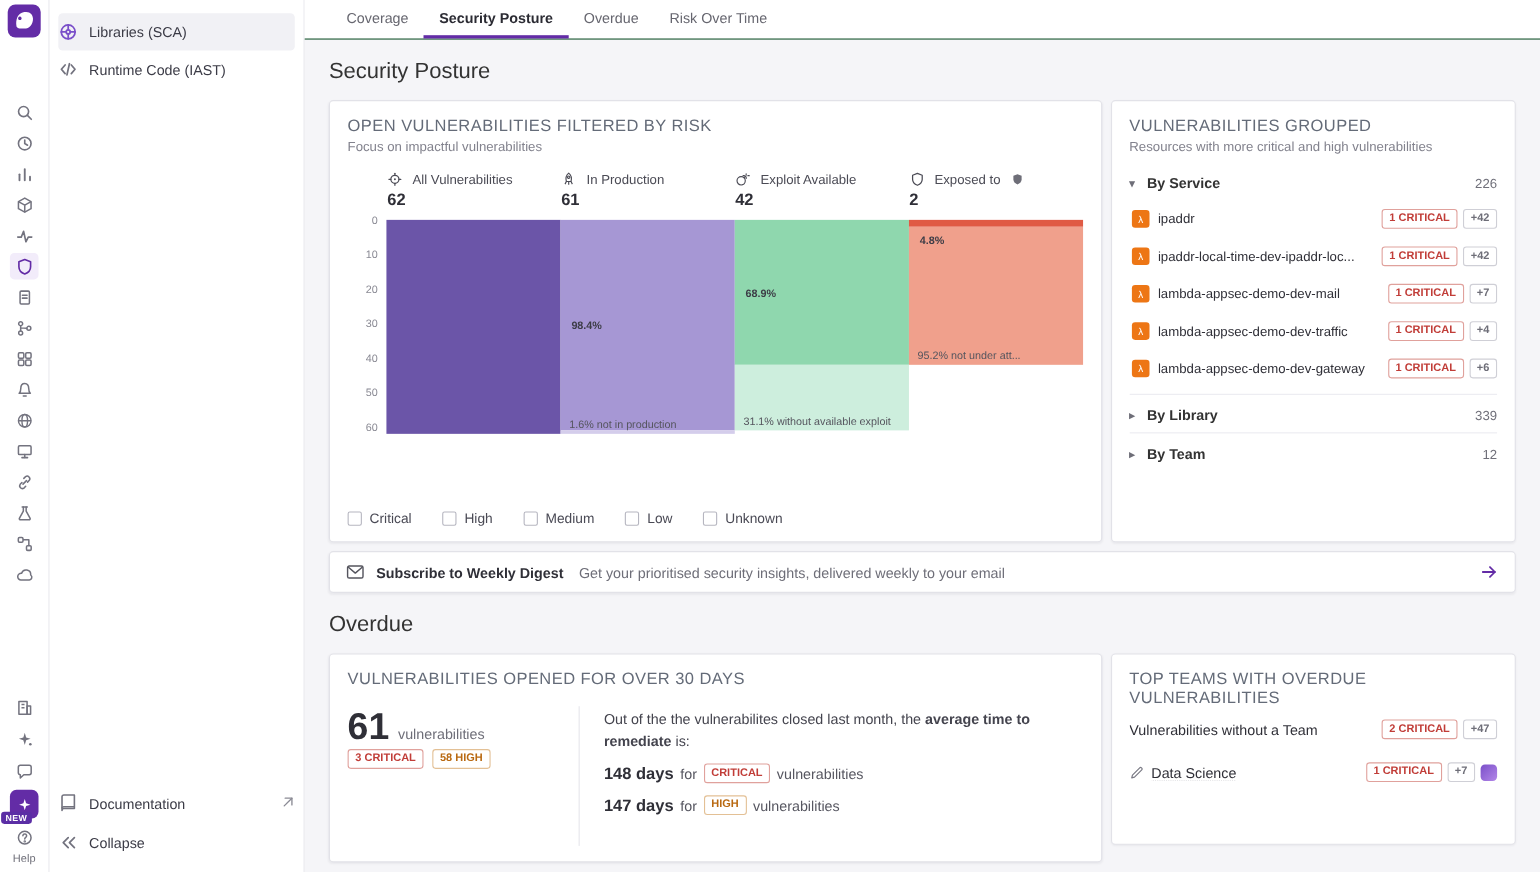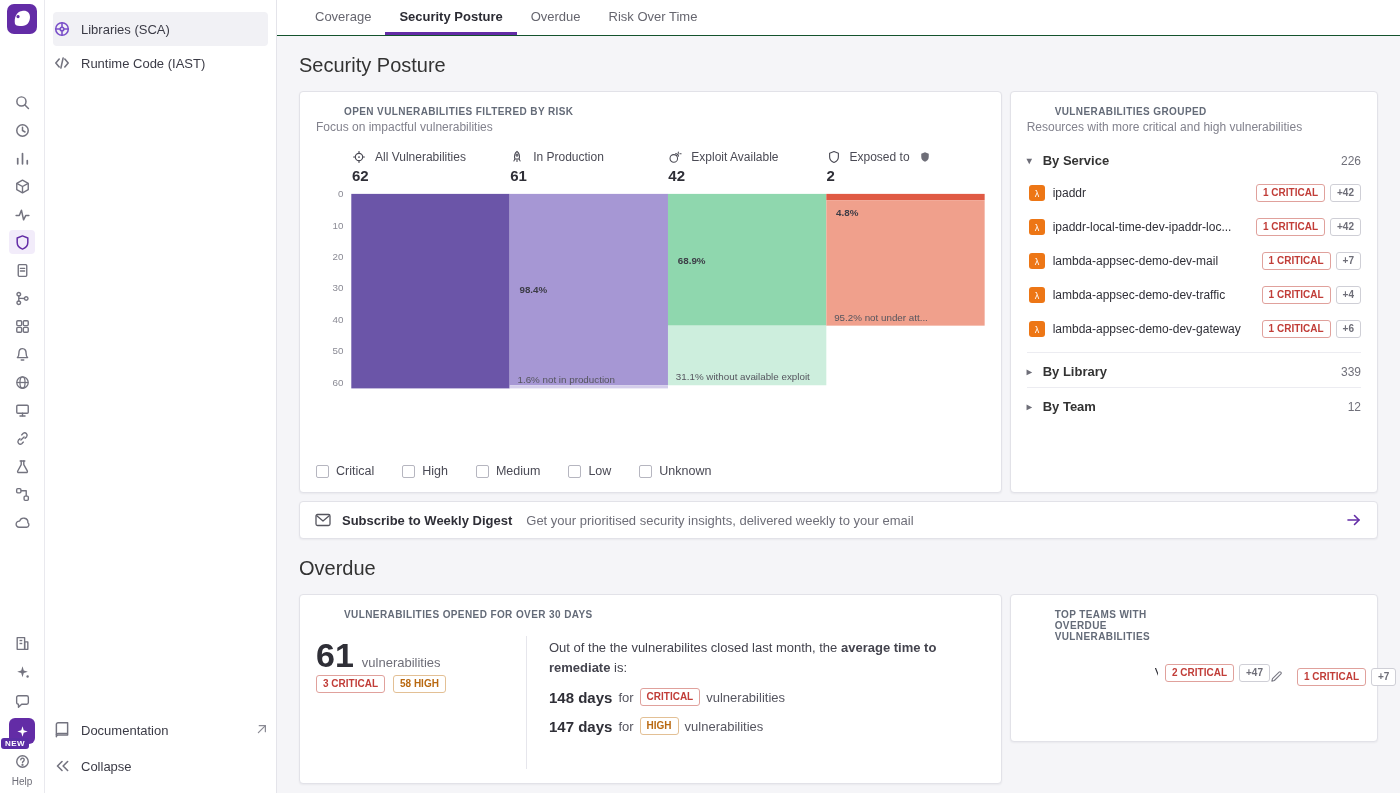--- a/index.html
+++ b/index.html
@@ -31,21 +31,21 @@
 
   
   .main { flex:1; display:flex; flex-direction:column; background:#f5f5f8; min-width:0; }
   .tabbar { height:36px; background:#fff; border-bottom:1px solid #14532d; display:flex; align-items:stretch; padding-left:24px; flex-shrink:0; }
   .tab { padding:0 14px; display:flex; align-items:center; font-size:13px; color:#66666f; border-bottom:3px solid transparent; cursor:pointer; }
   .tab.active { color:#2b2b33; font-weight:700; border-bottom-color:#632ca6; }
   .content { padding:12px 22px 0; overflow:hidden; flex:1; }
   .page-title { font-size:20px; font-weight:400; color:#333; margin:6px 0 14px; }
   .row { display:flex; gap:8px; }
   .card { background:#fff; border:1px solid #e2e2e8; border-radius:4px; box-shadow:0 1px 2px rgba(20,20,40,.05); padding:14px 16px; }
-  .card-title { font-size:10px; font-weight:700; color:#646b78; letter-spacing:.4px; text-transform:uppercase;margin-left:28px; }
+  .card-title { font-size:15px; font-weight:400; color:#646b78; letter-spacing:.4px; text-transform:uppercase; }
   .card-sub { font-size:12px; color:#82828d; margin-top:3px; }
 
   
   .funnel-card { flex:2; height:402px; display:flex; flex-direction:column; min-width:0; }
   .funnel-cols { display:flex; margin-left:36px; margin-top:16px; }
   .fcol { flex:1; min-width:0; }
   .fcol-label { display:flex; align-items:center; gap:9px; font-size:12px; color:#4b4b55; }
   .fcol-label svg { width:14px; height:14px; color:#4b4b55; flex-shrink:0; }
   .fcol-val { font-size:15px; font-weight:700; color:#2f2f37; margin-top:3px; }
   .funnel-svg { width:100%; height:auto; display:block; margin-top:4px; }
@@ -91,21 +91,21 @@
   .ob-chips { display:flex; gap:8px; }
   .vdiv { border-left:1px solid #e6e6ec; margin:0 22px 0 0; }
   .ob-right { flex:1; min-width:0; padding-top:2px; }
   .summary { font-size:13px; color:#44444e; line-height:1.5; max-width:430px; }
   .summary b { font-weight:700; }
   .rem-row { display:flex; align-items:center; gap:6px; margin-top:11px; }
   .rem-days { font-size:15px; font-weight:700; color:#2f2f37; }
   .rem-mid, .rem-suffix { font-size:13px; color:#565660; }
 
   
-  .teams-card { flex:1; height:148px; min-width:0; display:flex; }
+  .teams-card { flex:1; height:174px; min-width:0; display:flex; flex-direction:column; }
   .team-row { display:flex; align-items:center; gap:7px; padding:11px 0 2px; cursor:pointer; min-width:0; }
   .team-row + .team-row { margin-top:8px; }
   .team-name { font-size:13px; color:#2f2f37; white-space:nowrap; overflow:hidden; text-overflow:ellipsis; }
   .team-name.linked { text-decoration:underline dotted #9a9aa4; text-underline-offset:3px; }
   .pencil { width:13px; height:13px; color:#7a7a85; flex-shrink:0; }
   .team-logo { width:15px; height:15px; border-radius:4px; flex-shrink:0; }
   .team-logo.purple { background:linear-gradient(135deg,#7a4fc9,#b387e8); }
   .team-logo.blue { background:linear-gradient(135deg,#3f8fd6,#7fc3f0); }
 </style>
 </head>

